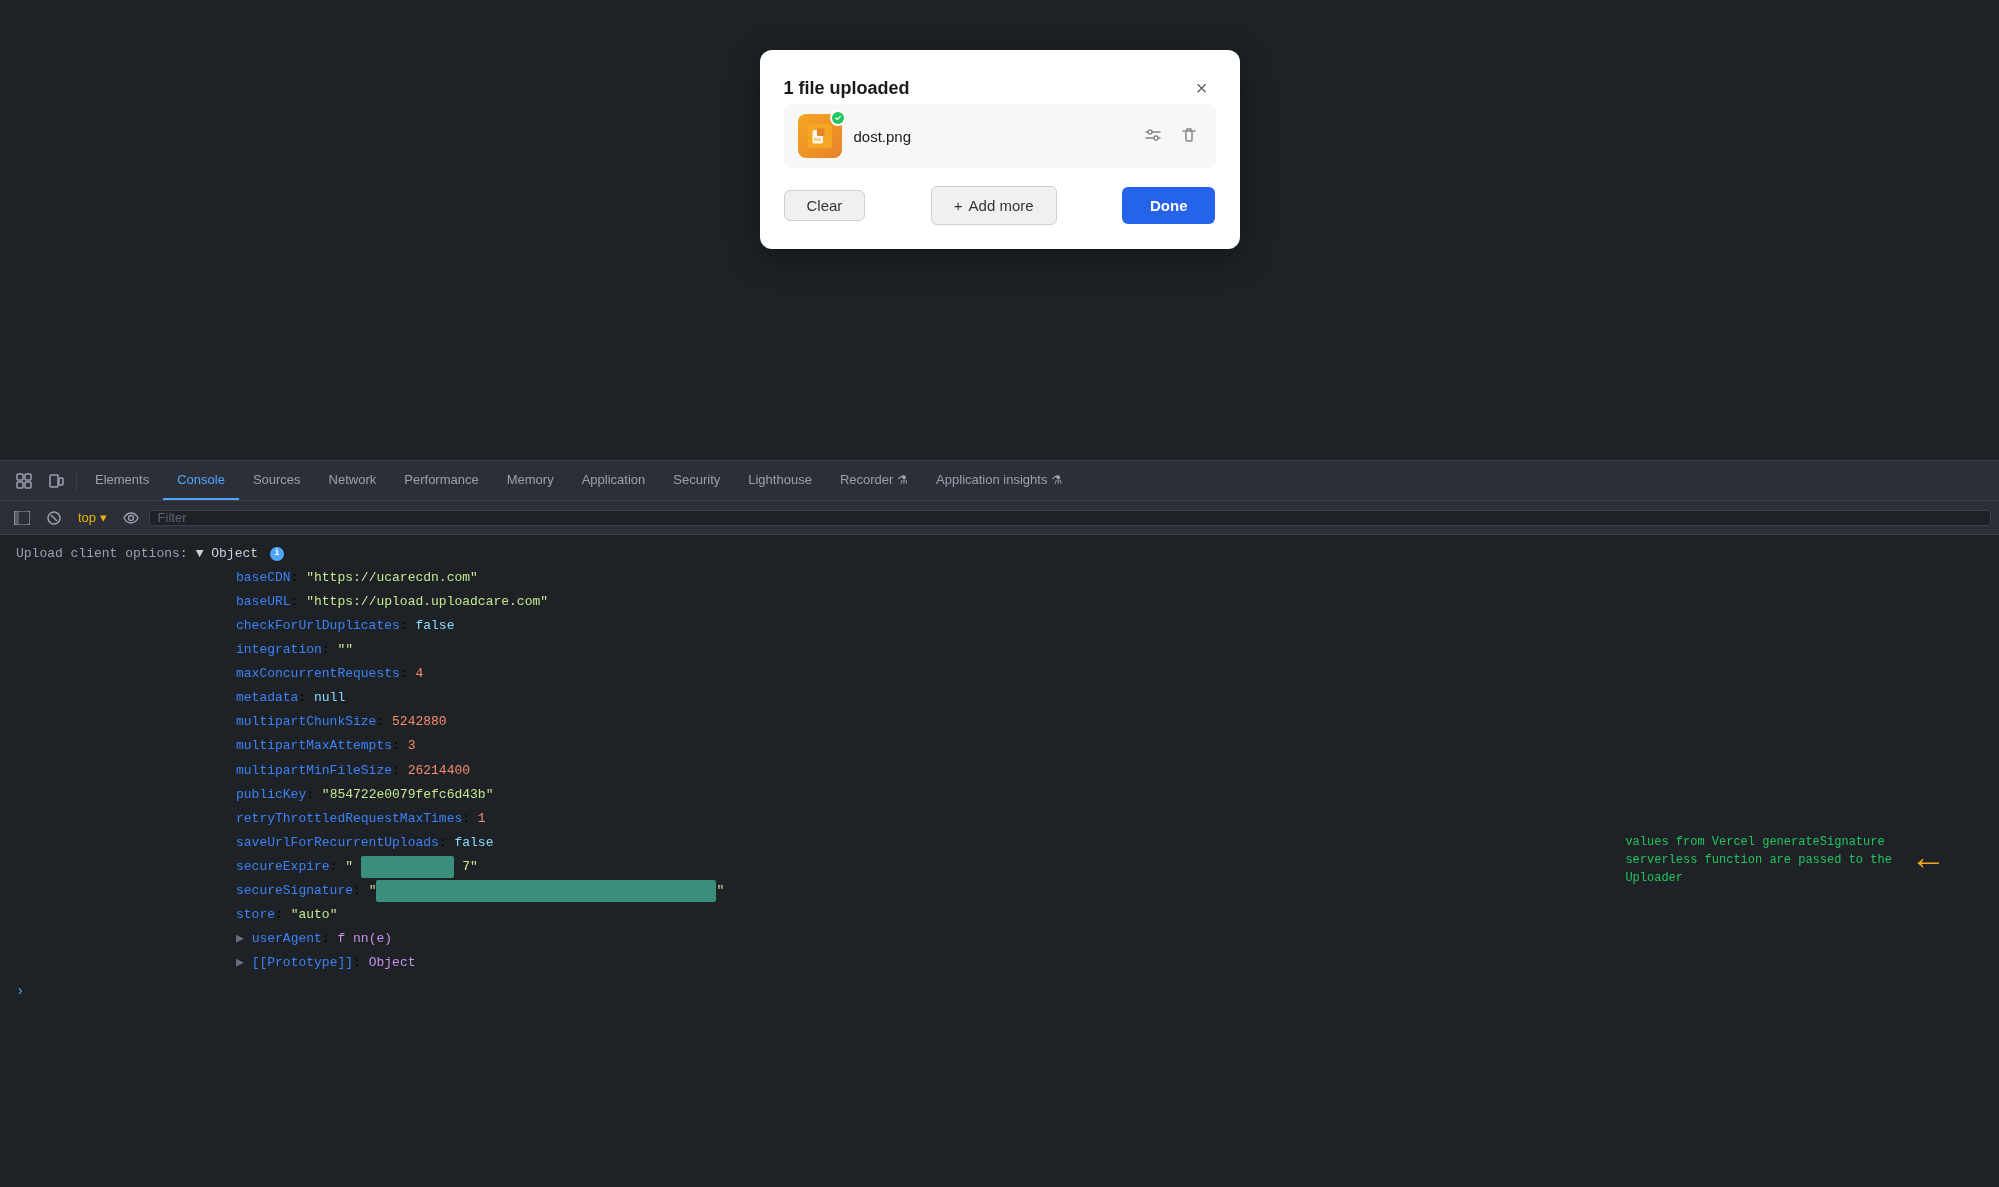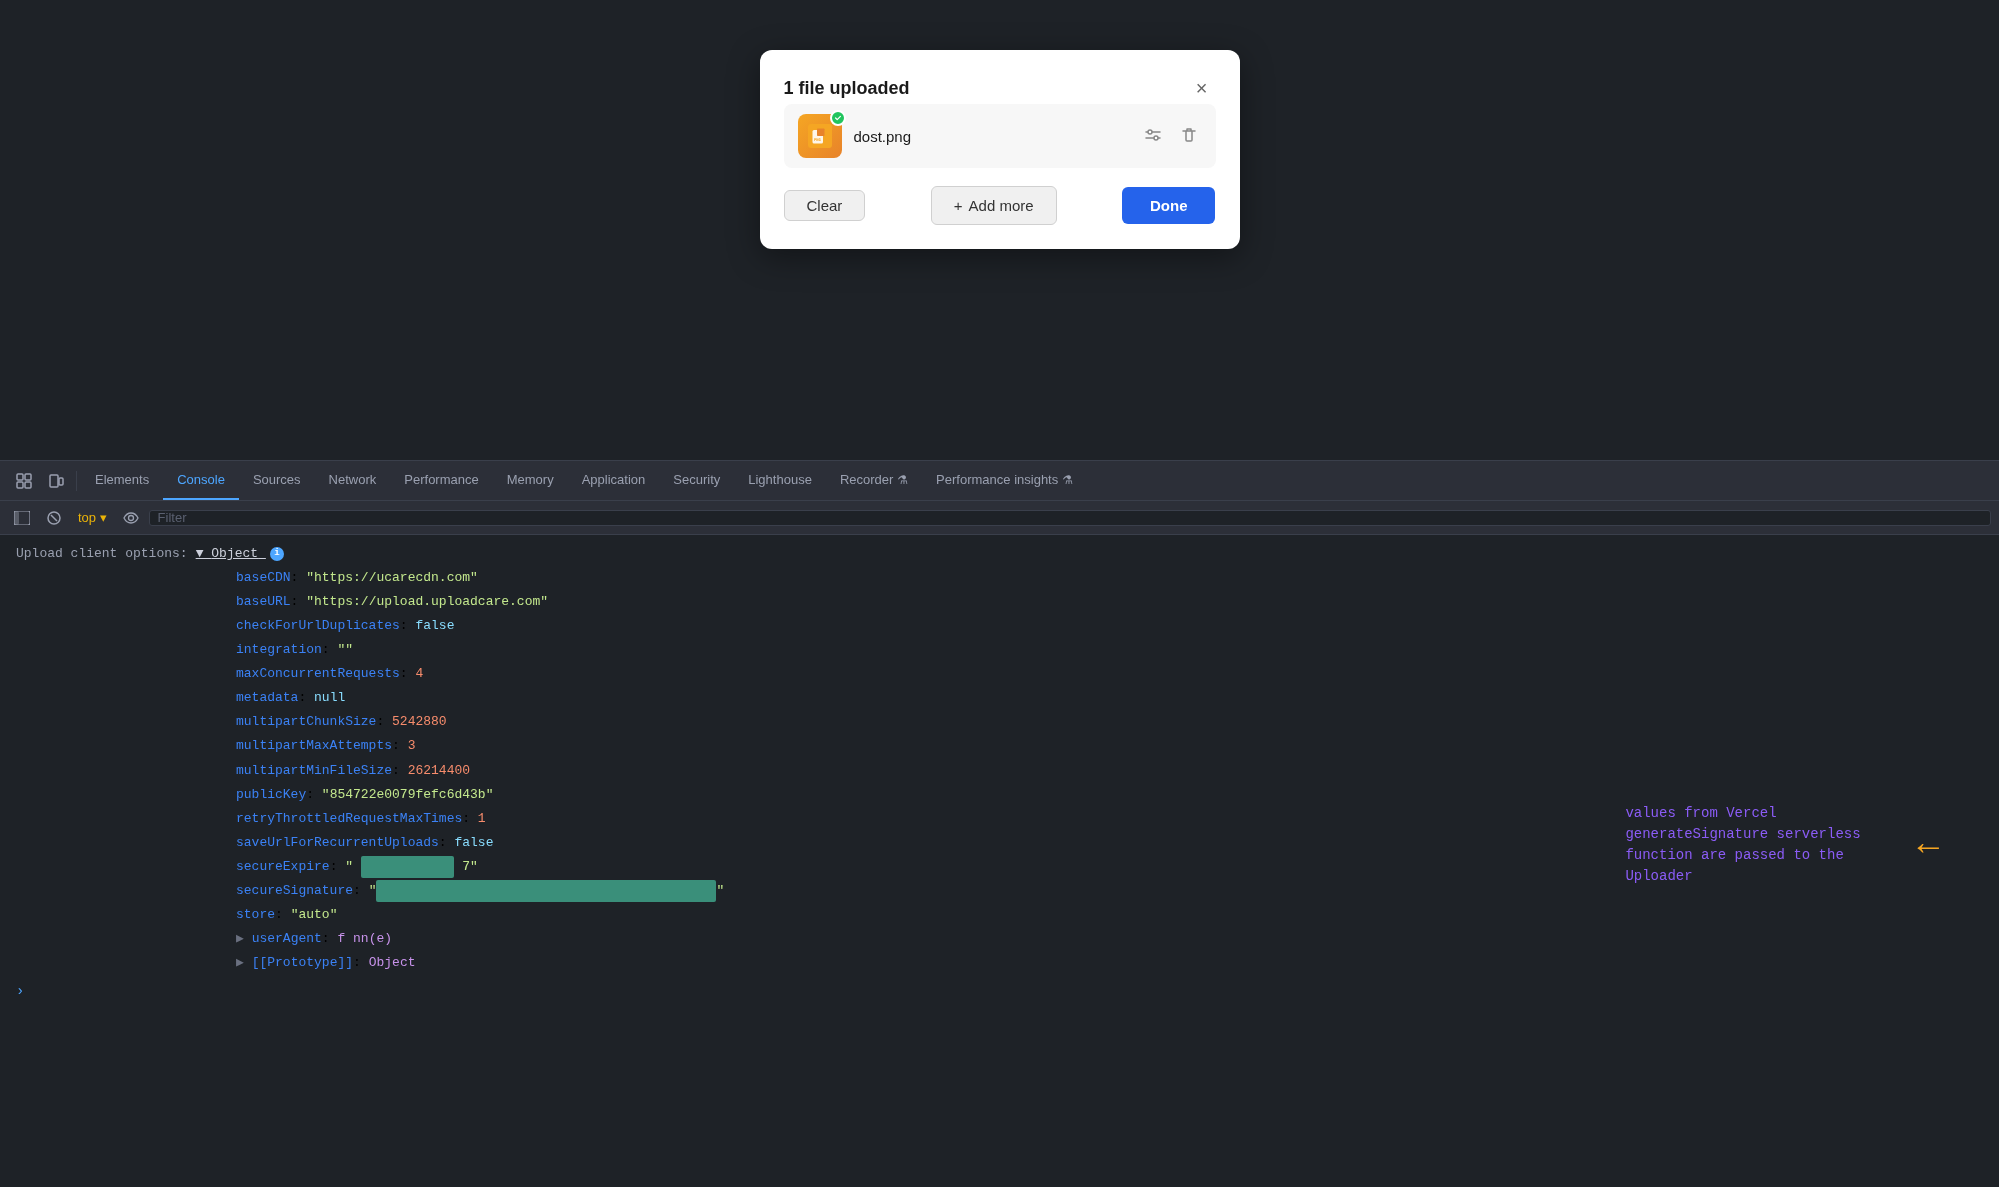--- a/index.html
+++ b/index.html
@@ -300,21 +300,20 @@
       padding: 1px 0;
     }
 
     .console-label {
       color: #9aa0b0;
       white-space: nowrap;
     }
 
     .console-object {
       color: #ccd0db;
-      text-decoration: underline;
     }
 
     .obj-key { color: #3b82f6; margin-top: 44px; }
     .obj-string { color: #c3e88d; }
     .obj-number { color: #f78c6c; }
     .obj-boolean { color: #89ddff; }
     .obj-null { color: #89ddff; }
     .obj-keyword { color: #c792ea; }
     .obj-expand { color: #6a7080; cursor: pointer; }
 
@@ -364,22 +363,22 @@
     .annotation {
       position: absolute;
       right: 60px;
       bottom: 300px;
       display: flex;
       align-items: center;
       gap: 12px;
     }
 
     .annotation-text {
-      color: #8b5cf6;
-      font-size: 14px;
+      color: #22c55e;
+      font-size: 12px;
       font-weight: 500;
       max-width: 280px;
       line-height: 1.5;
       text-align: left;
     }
 
     .annotation-arrow {
       color: #f5a623;
       font-size: 36px;
       line-height: 1;
@@ -500,21 +499,21 @@
       <span>Security</span>
     </div>
     <div class="devtools-tab">
       <span>Lighthouse</span>
     </div>
     <div class="devtools-tab">
       <span>Recorder</span>
       <span class="tab-icon">⚗</span>
     </div>
     <div class="devtools-tab">
-      <span>Performance insights</span>
+      <span>Application insights</span>
       <span class="tab-icon">⚗</span>
     </div>
   </div>
 
   <div class="devtools-toolbar">
     <button class="toolbar-btn">
       <svg width="16" height="14" viewBox="0 0 16 14" fill="none">
         <rect x="0" y="0" width="16" height="14" rx="2" stroke="#9aa0b0" stroke-width="1.2"></rect>
         <rect x="0" y="0" width="5" height="14" rx="2" fill="#9aa0b0" opacity="0.4"></rect>
       </svg>

